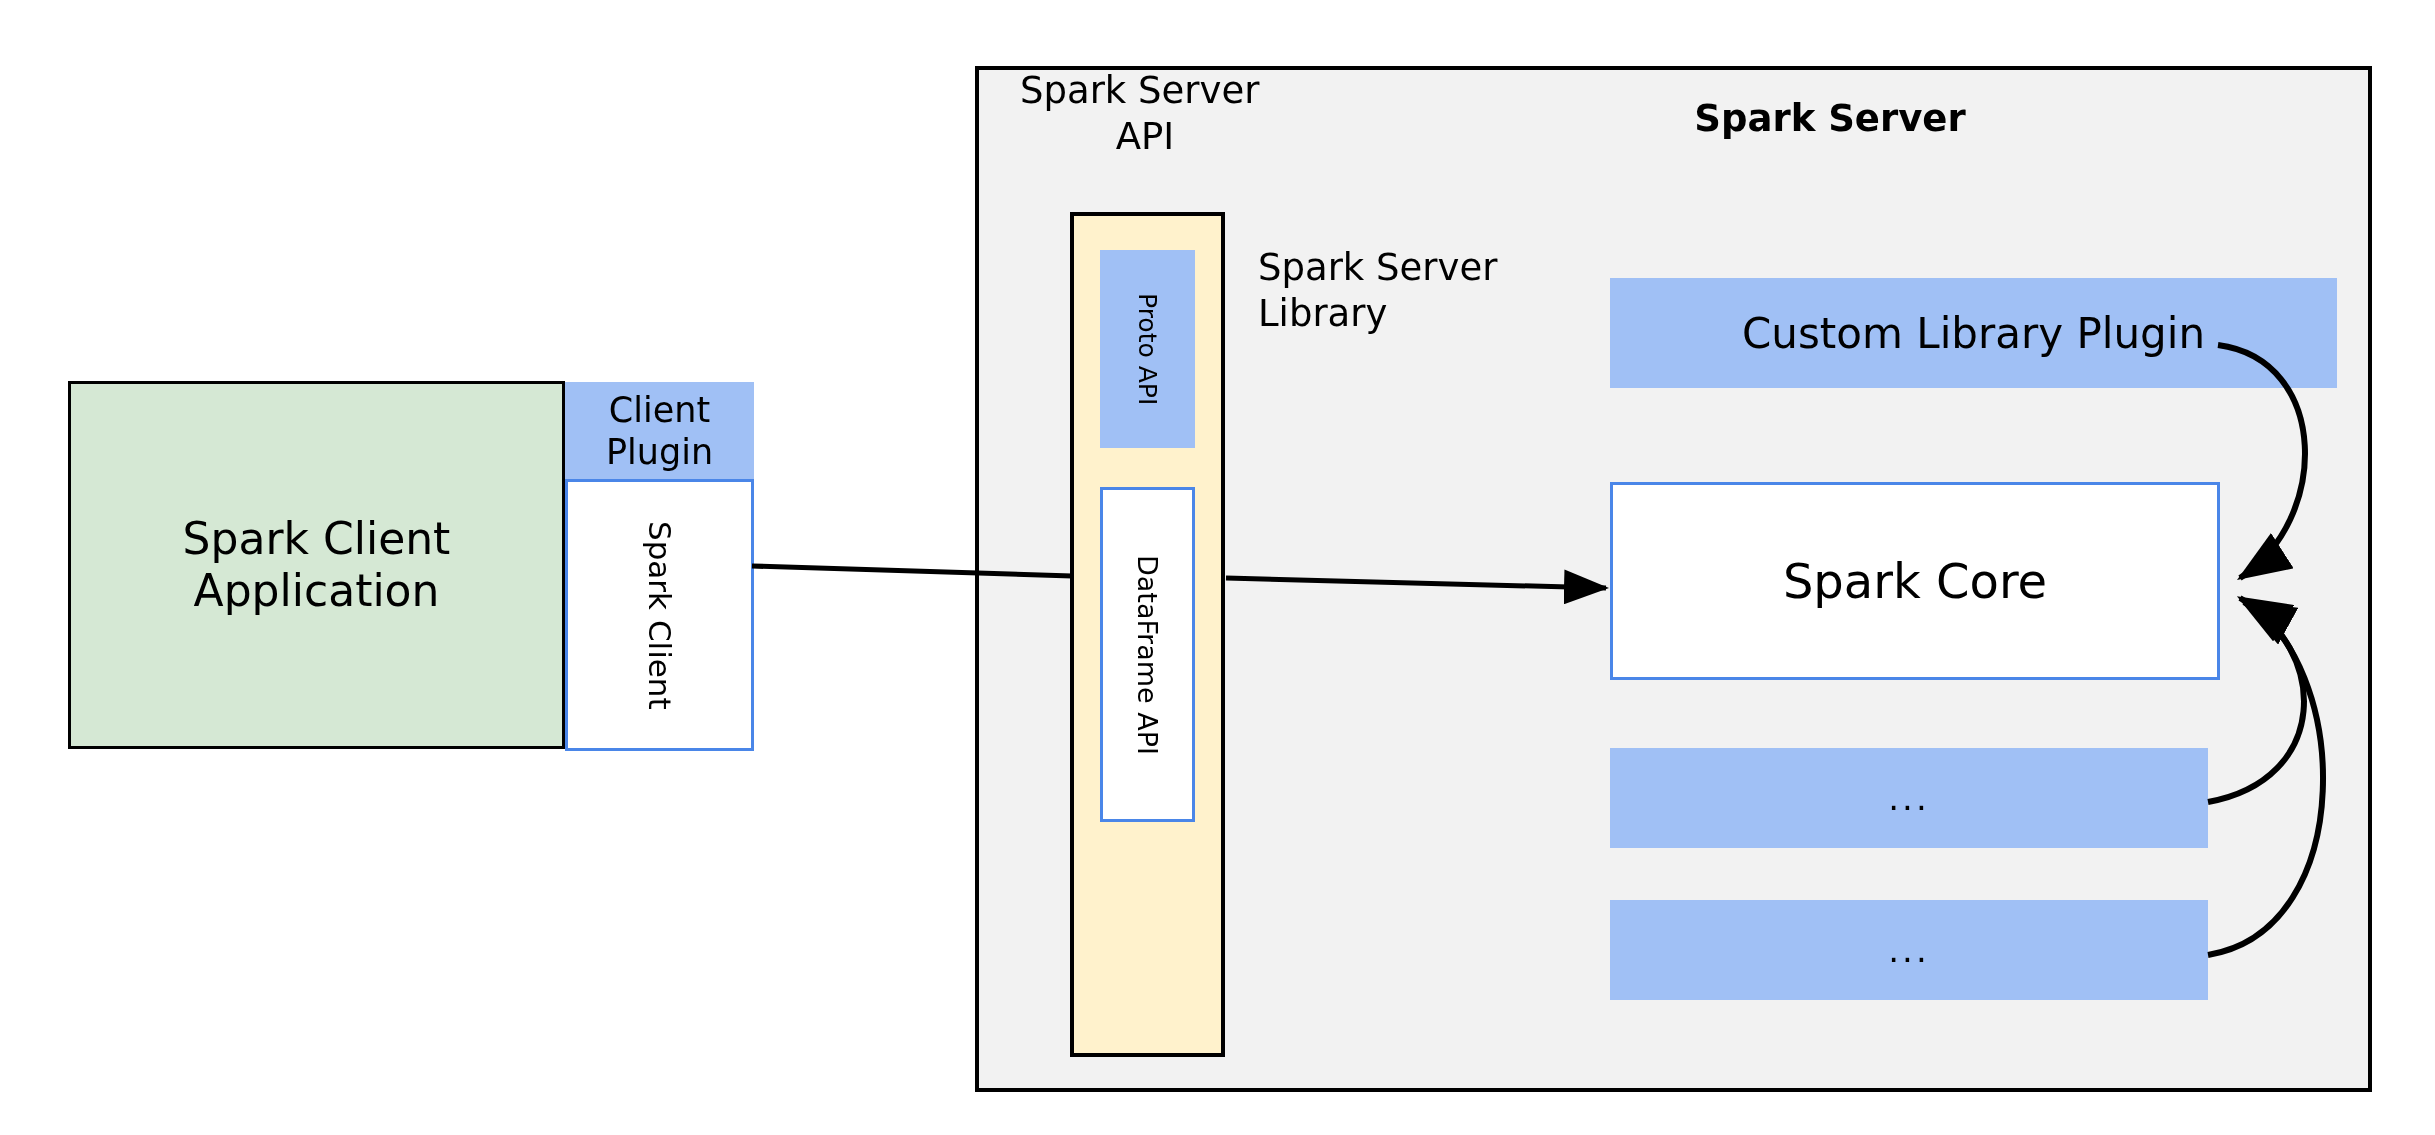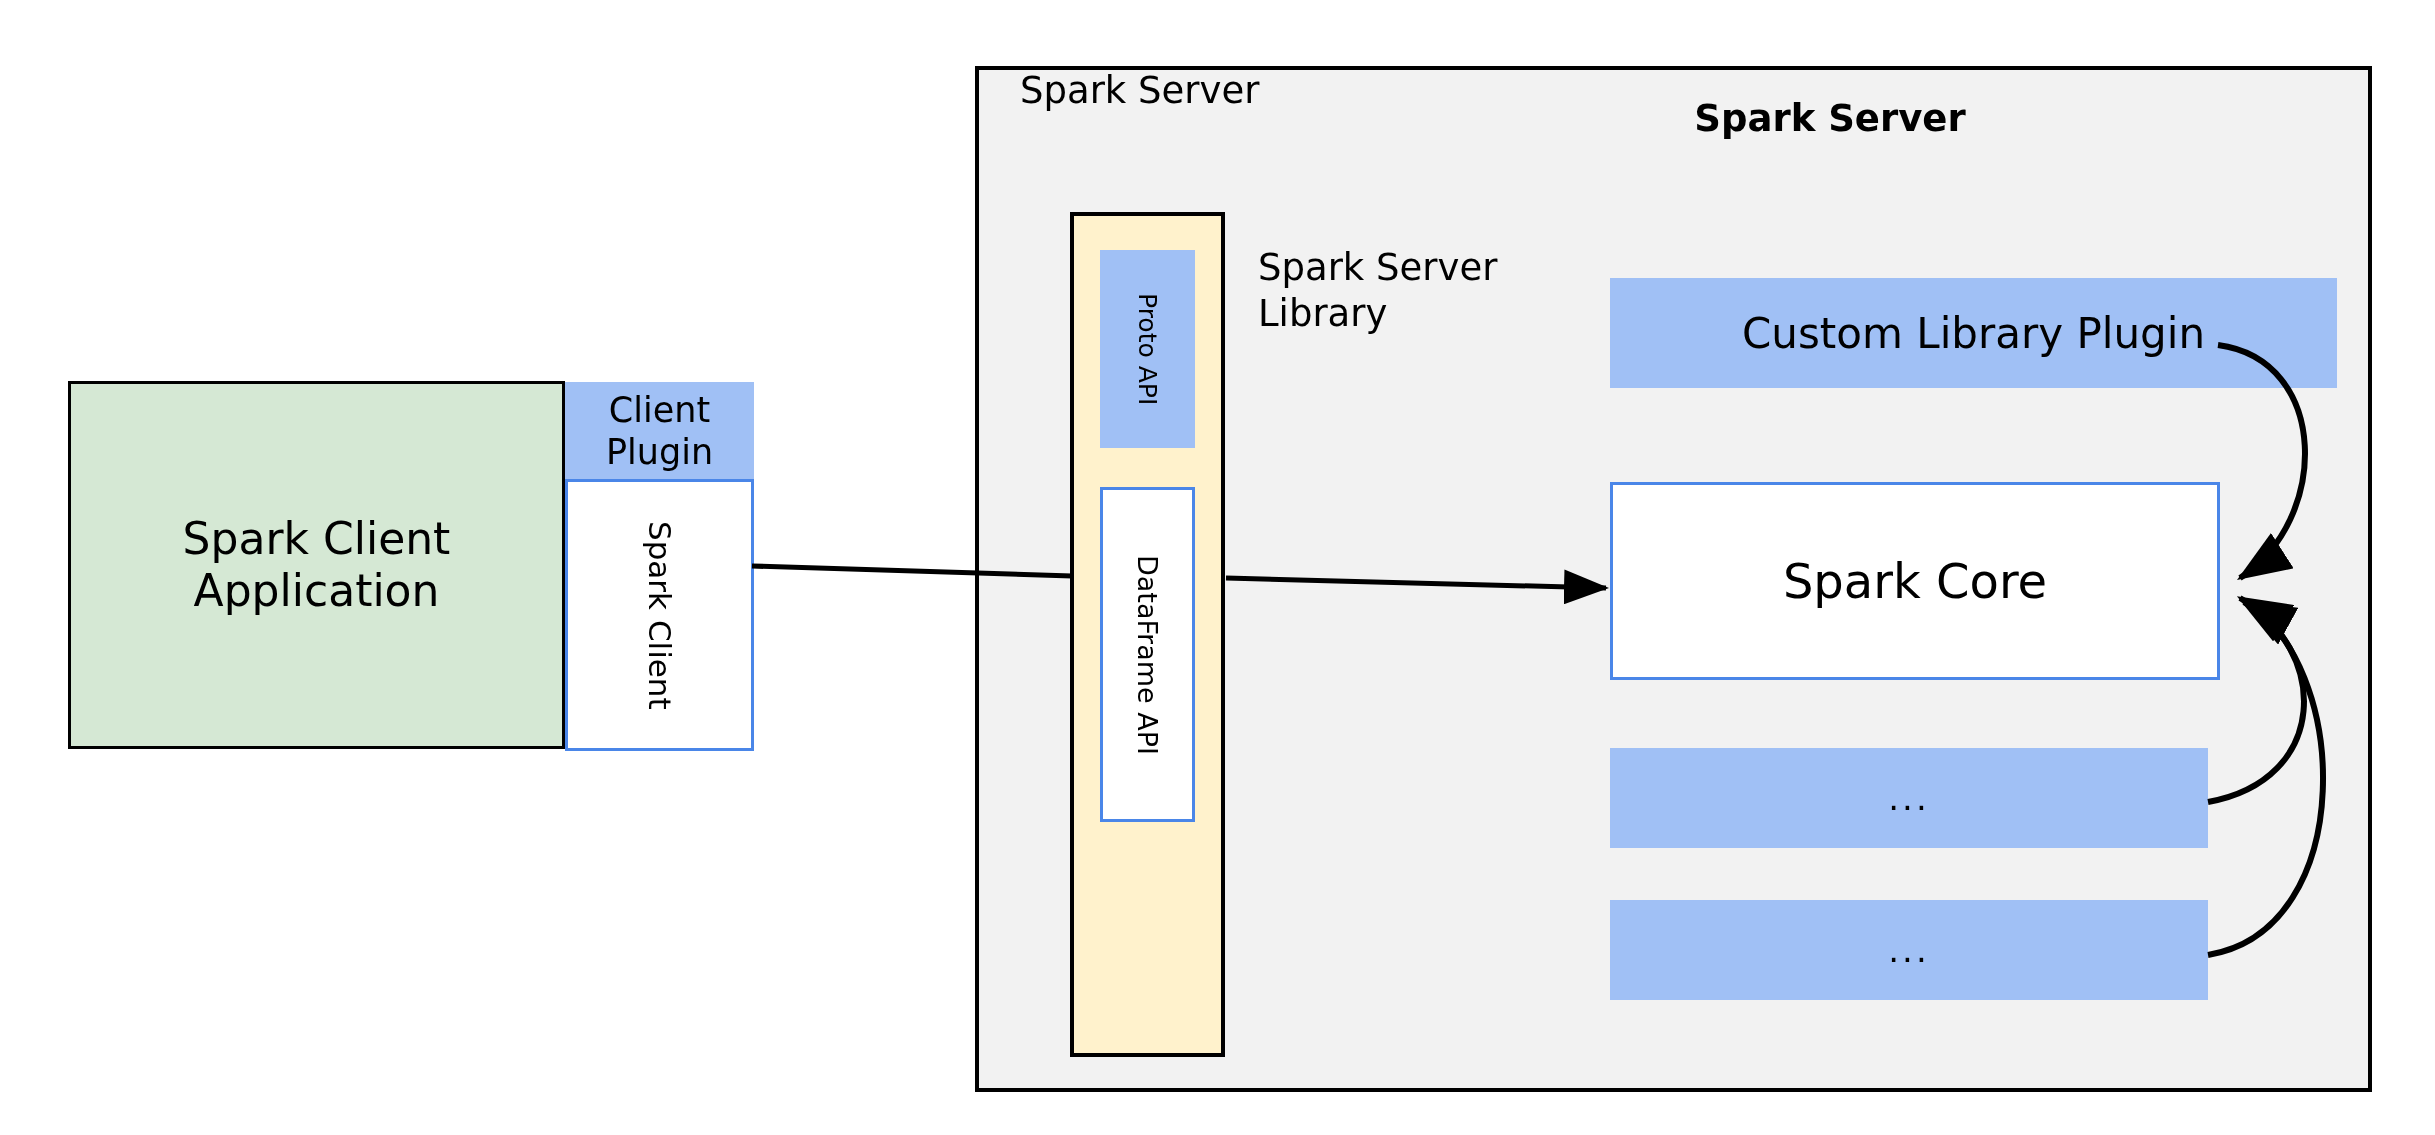--- a/index.html
+++ b/index.html
@@ -72,20 +72,21 @@
       <span>Plugin</span>
     </div>
   </div>
 
   <div class="node" id="spark-client">
     <div class="lbl">Spark Client</div>
   </div>
 
   <div class="node" id="spark-connect-api-label">
     <span class="l1">Spark Server</span>
+    <span class="l2">API</span>
   </div>
 
   <div class="node" id="spark-server-title">Spark Server</div>
 
   <div class="node" id="connect-column"></div>
 
   <div class="node" id="proto-api">
     <div class="lbl">Proto API</div>
   </div>
 

